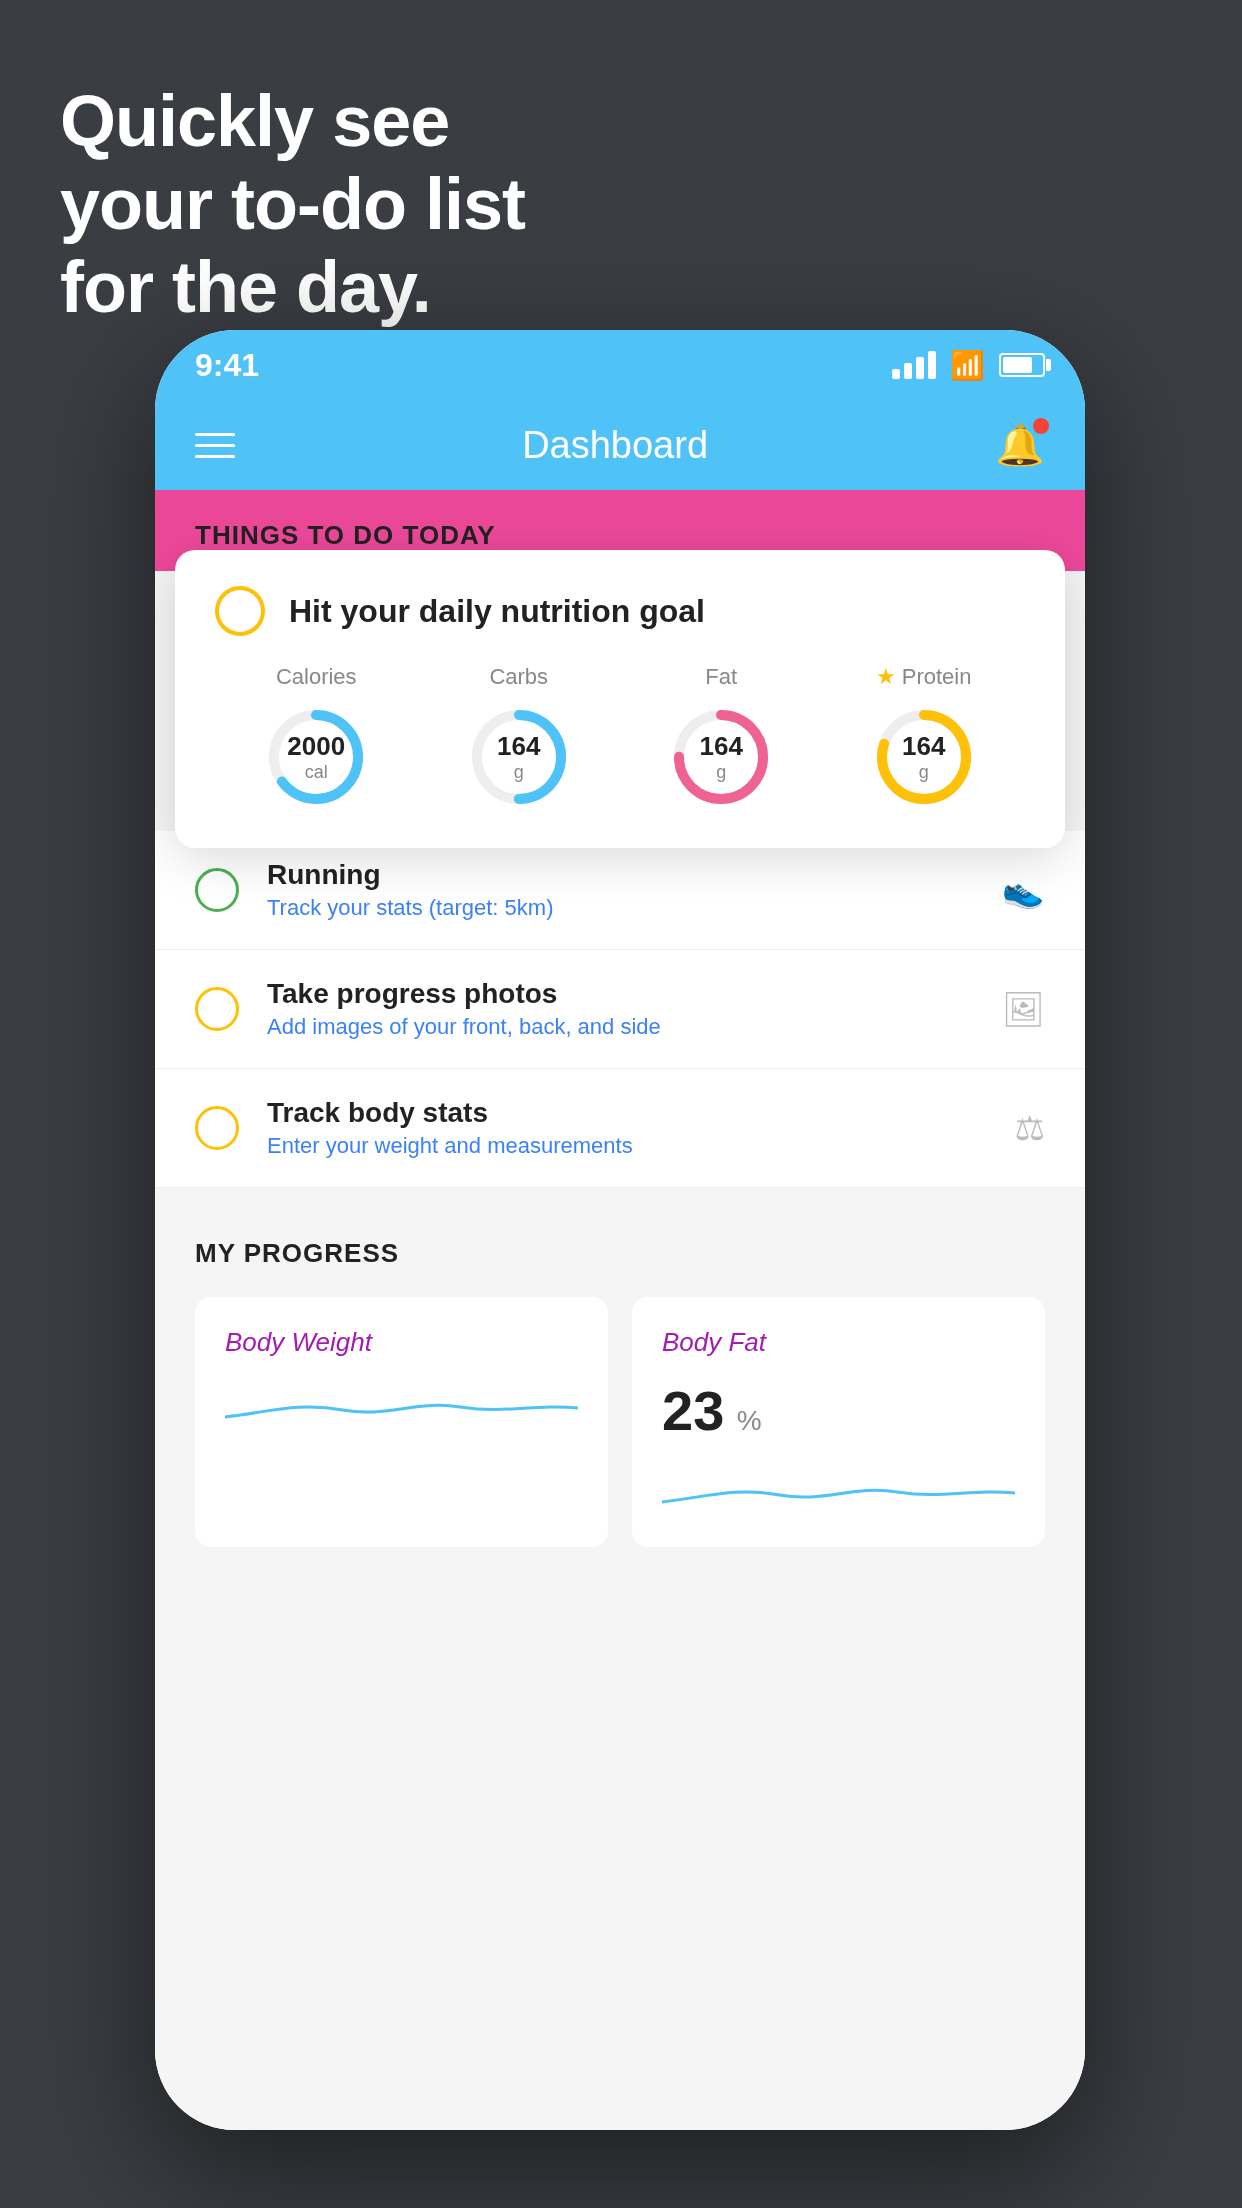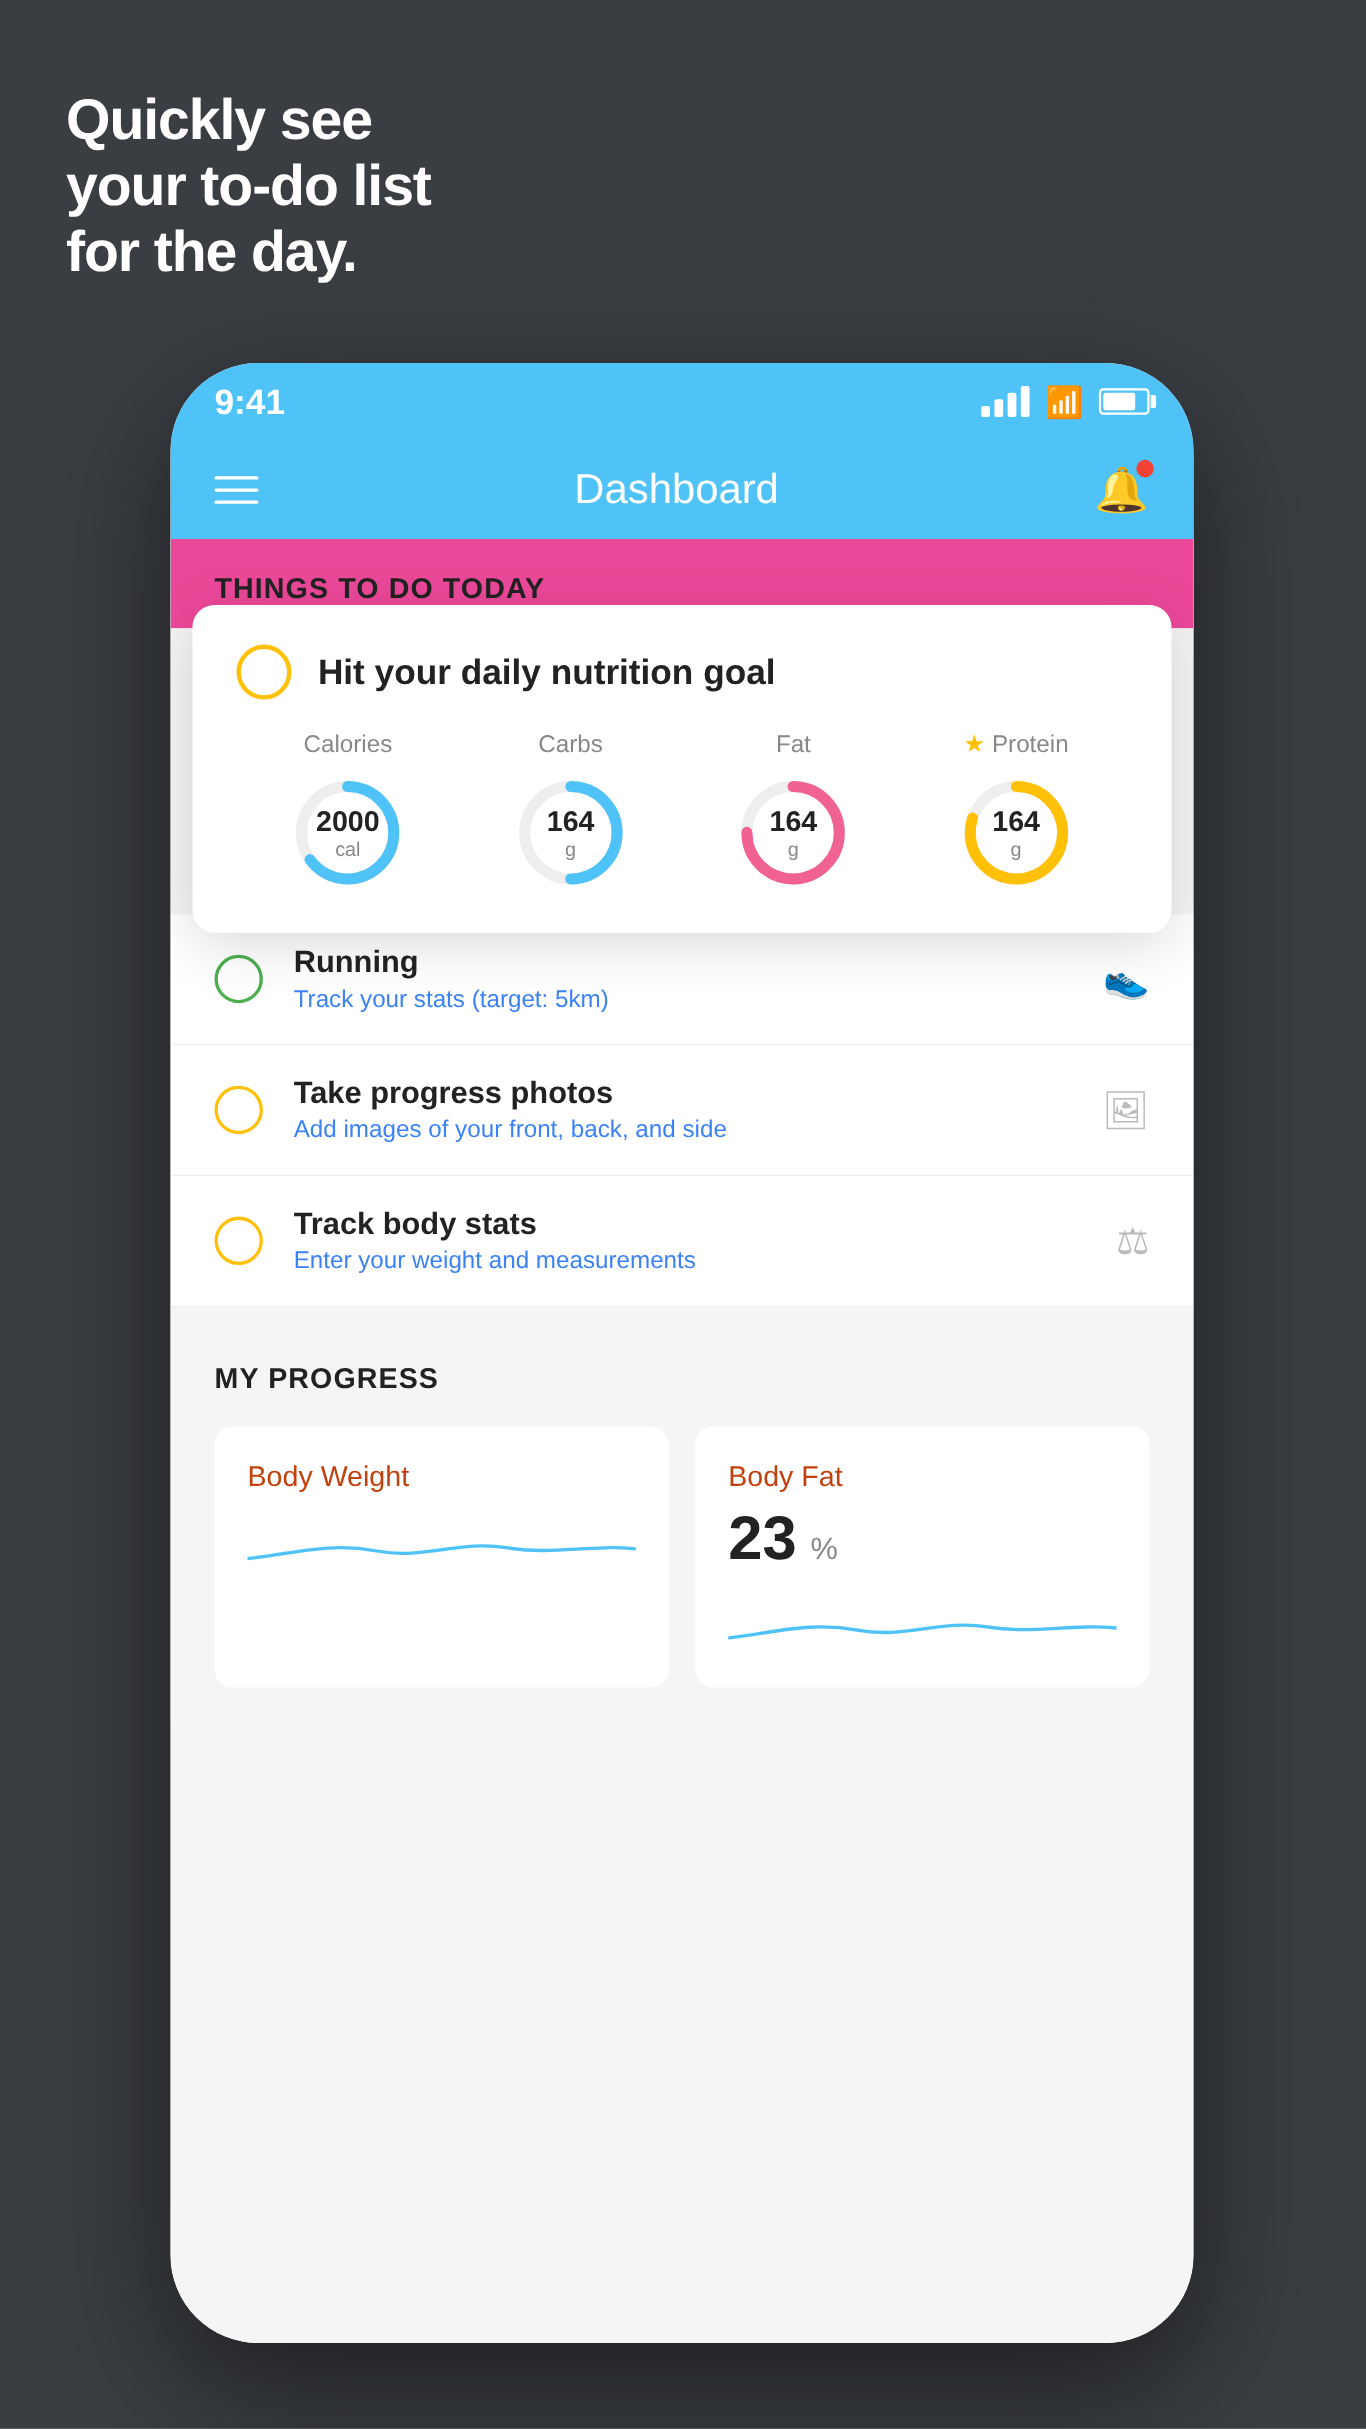--- a/index.html
+++ b/index.html
@@ -11,21 +11,21 @@
       overflow: hidden;
       position: relative;
     }
 
     
     .hero-text {
       position: absolute;
       top: 80px;
       left: 60px;
       color: #ffffff;
-      font-size: 52px;
+      font-size: 72px;
       font-weight: 800;
       line-height: 1.15;
       letter-spacing: -1px;
     }
 
     
     .phone {
       position: absolute;
       top: 330px;
       left: 155px;
@@ -304,23 +304,24 @@
     }
     .progress-card {
       flex: 1;
       background: #fff;
       border-radius: 16px;
       padding: 30px;
       overflow: hidden;
     }
     .progress-card-title {
       font-size: 26px;
-      color: #c2410c;
+      color: #a21caf;
       font-weight: 500;
-      margin-bottom: 7px;
+      margin-bottom: 20px;
+      font-style: italic;
     }
     .progress-value {
       font-size: 56px;
       font-weight: 800;
       color: #222;
       display: inline;
     }
     .progress-unit {
       font-size: 28px;
       color: #888;

